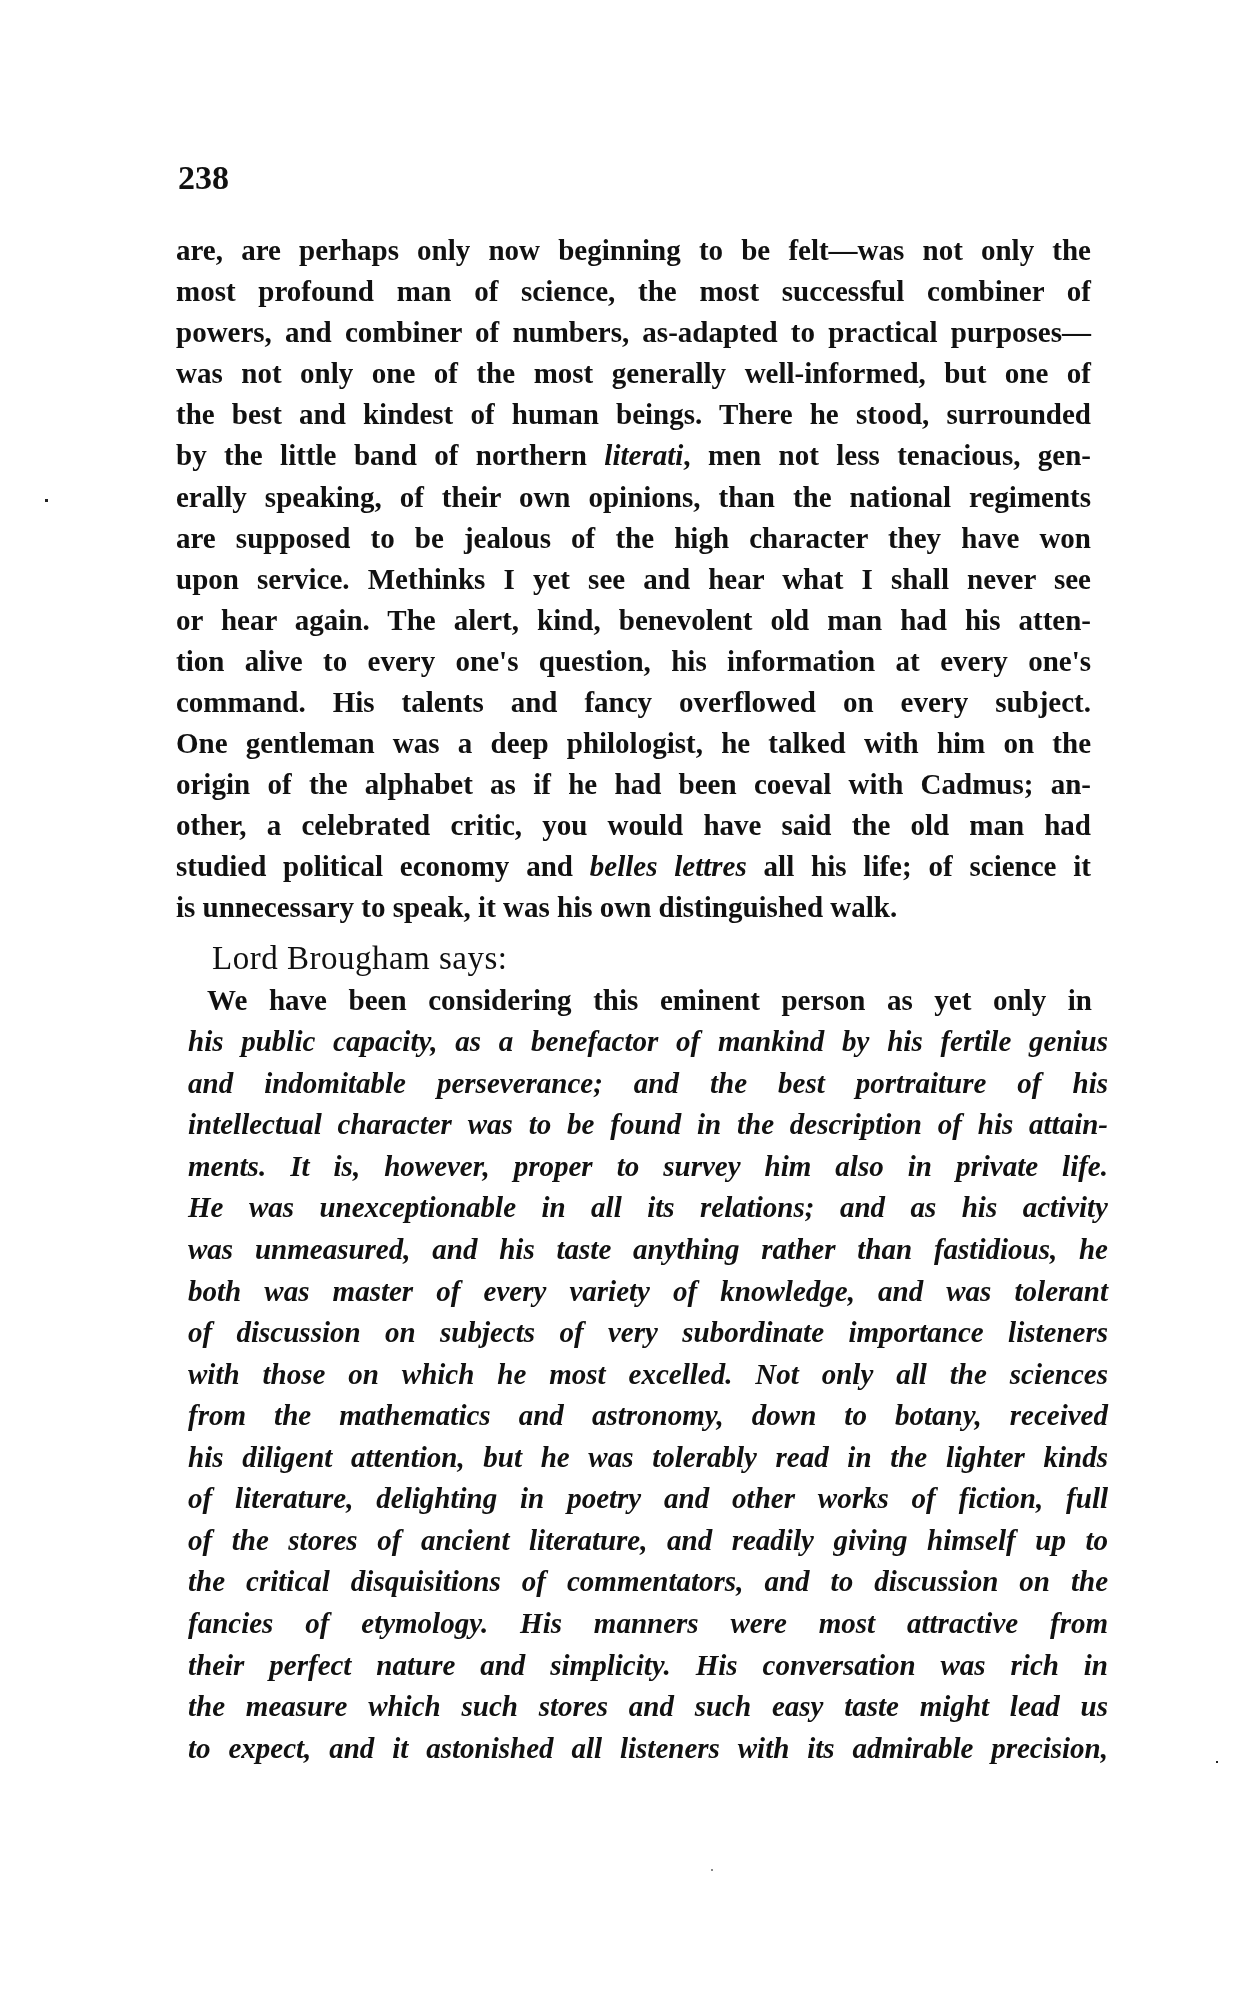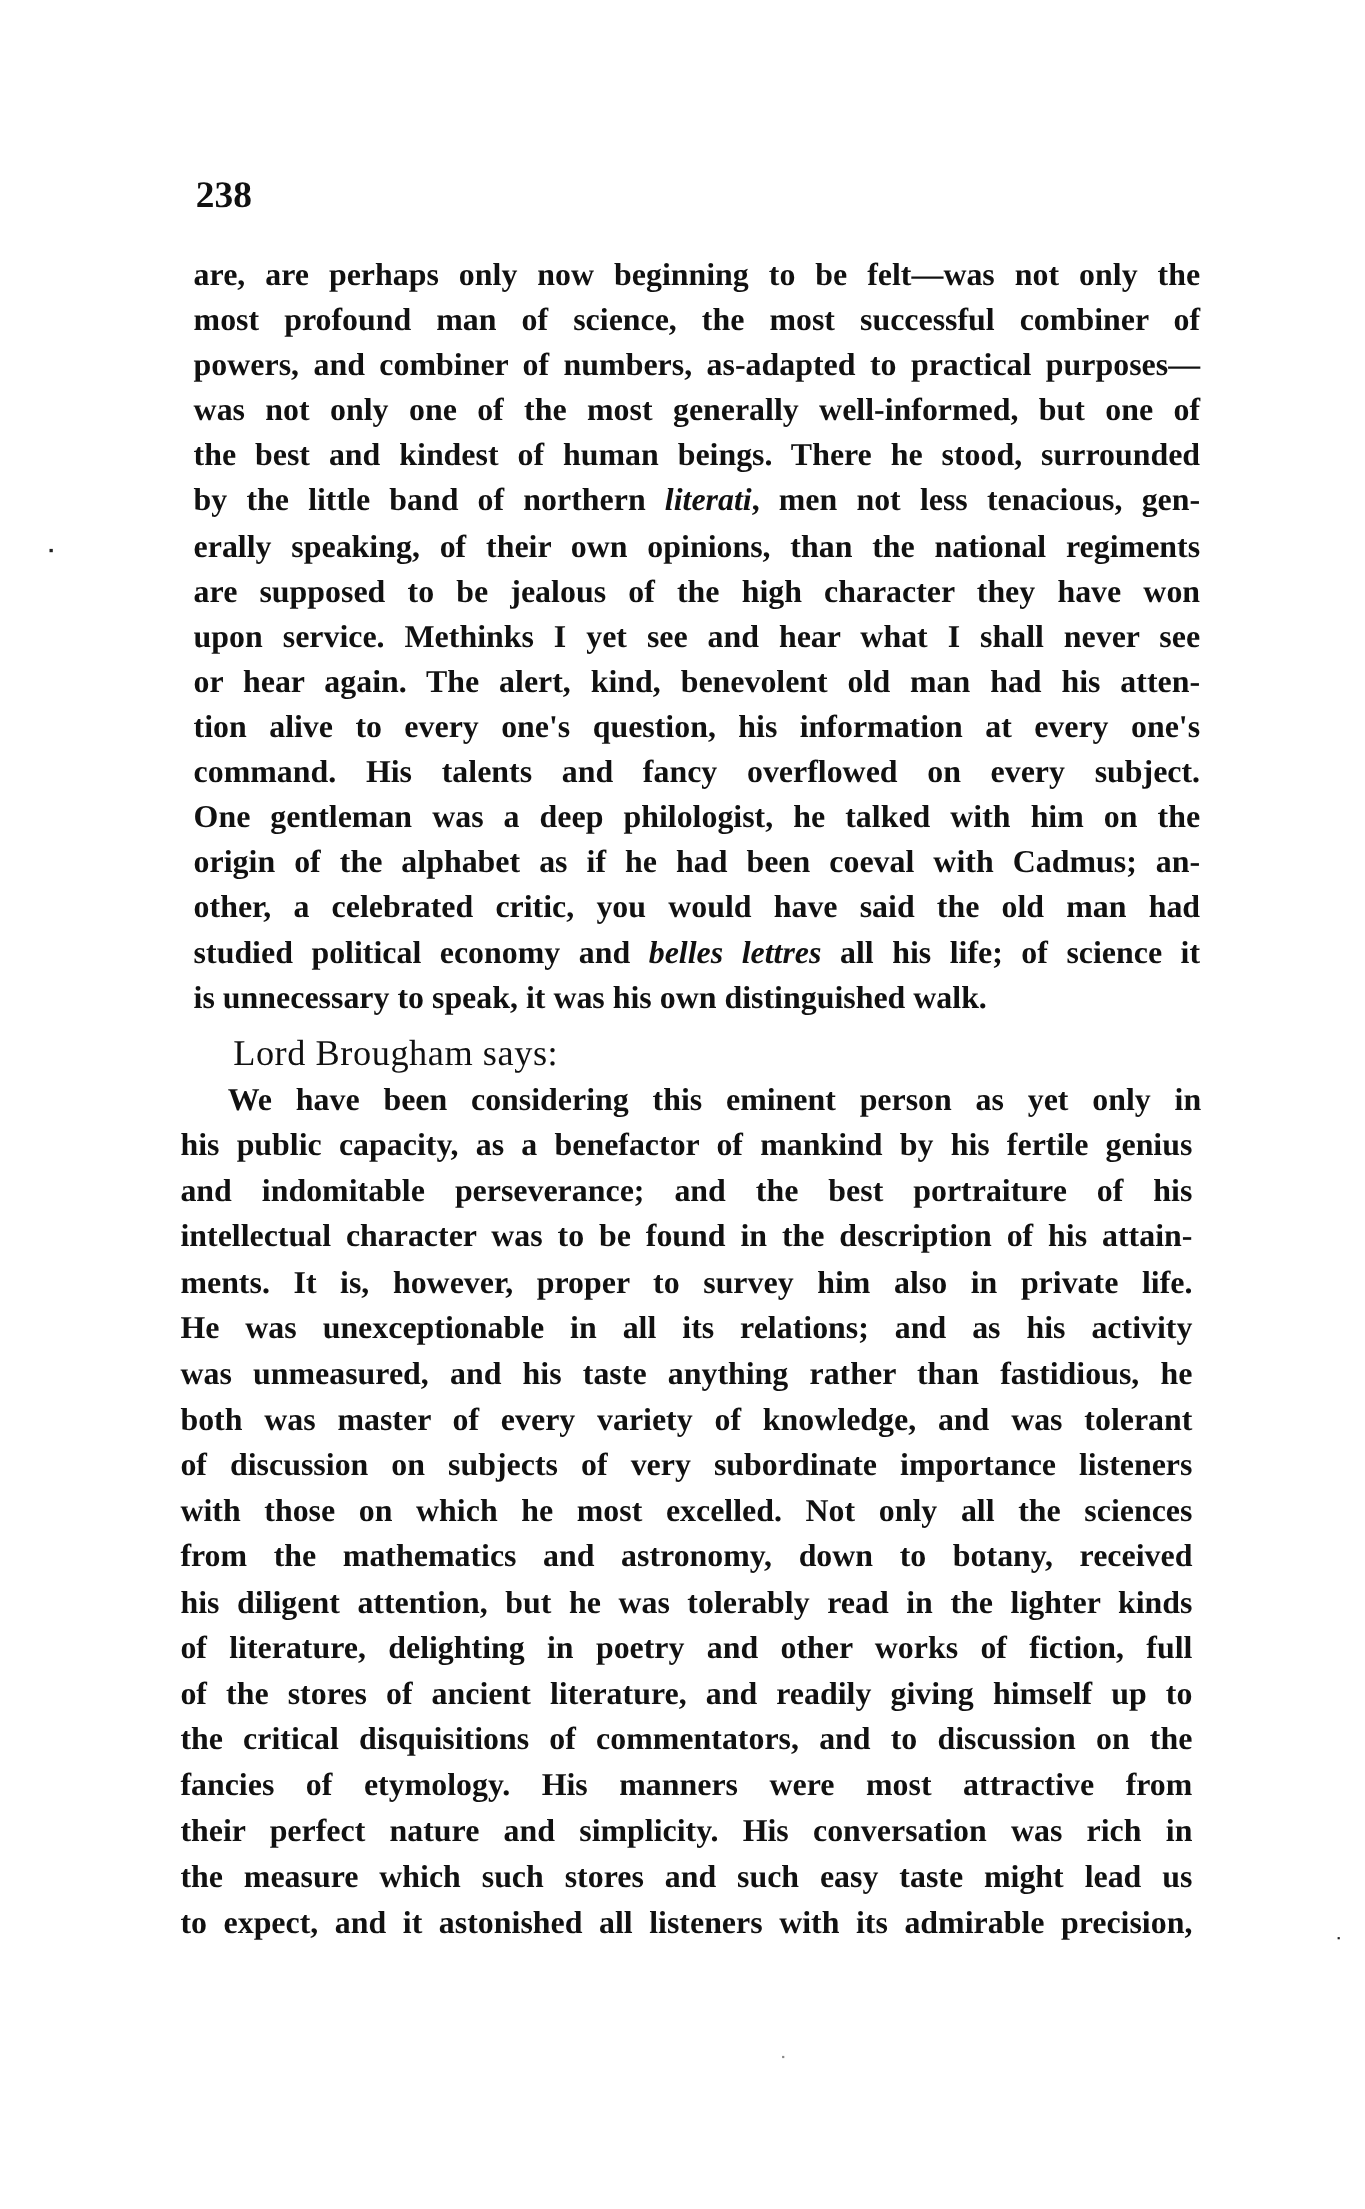--- a/index.html
+++ b/index.html
@@ -61,21 +61,21 @@
     height: 32px;
     white-space: nowrap;
     text-align: justify;
     text-align-last: justify;
     font-weight: bold;
     transform-origin: left top;
   }
   .line.last {
     text-align-last: left;
   }
-  .line.p2 { left: 164px; width: 920px; }
+  .line.p2 { left: 188px; width: 920px; font-style: italic; }
   .line.indent { left: 207px; width: 885px; }
   .line i, .line em { font-style: italic; font-weight: bold; }
   .subhead {
     position: absolute;
     left: 212px;
     top: 938px;
     font-size: 33px;
     line-height: 40px;
     white-space: nowrap;
     font-weight: normal;

